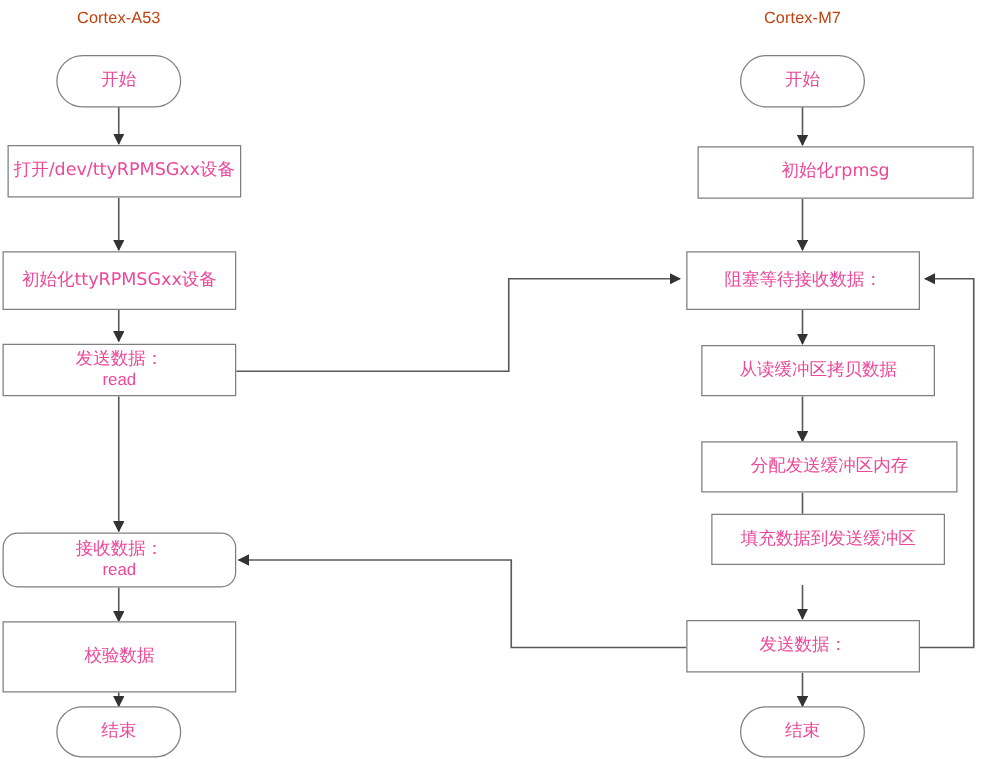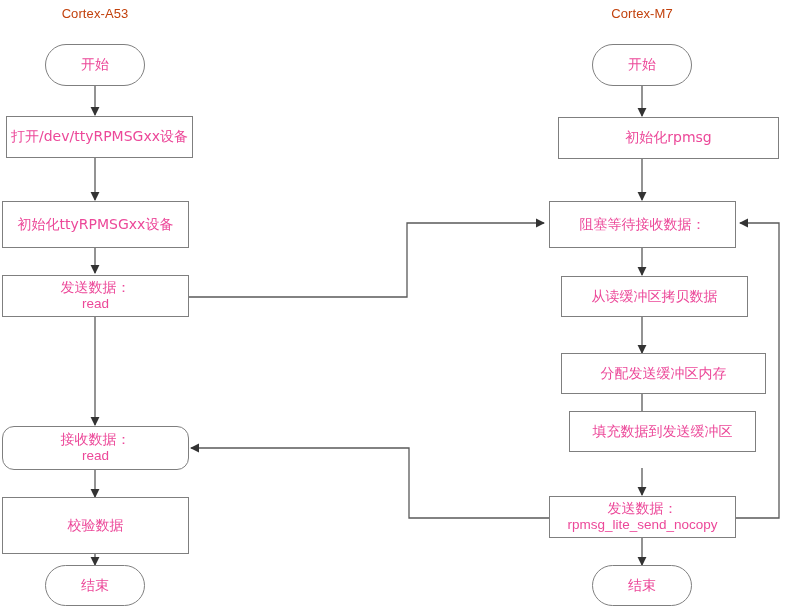--- a/index.html
+++ b/index.html
@@ -154,20 +154,19 @@
   <div class="node process" style="left:561px; top:353px; width:205px; height:41px;">
     <span class="line1 cn">分配发送缓冲区内存</span>
   </div>
 
   <div class="node process" style="left:549px; top:411px; width:187px; height:41px;margin-left:20px;">
     <span class="line1 cn">填充数据到发送缓冲区</span>
   </div>
 
   <div class="node process" style="left:549px; top:496px; width:187px; height:42px;">
     <span class="line1 cn">发送数据：</span>
-    <span class="line2">rpmsg_lite_send_nocopy</span>
   </div>
 
   <div class="node terminator" style="left:592px; top:565px; width:100px; height:41px;">
     <span class="line1 cn">结束</span>
   </div>
 
 </div>
 
 </body></html>

